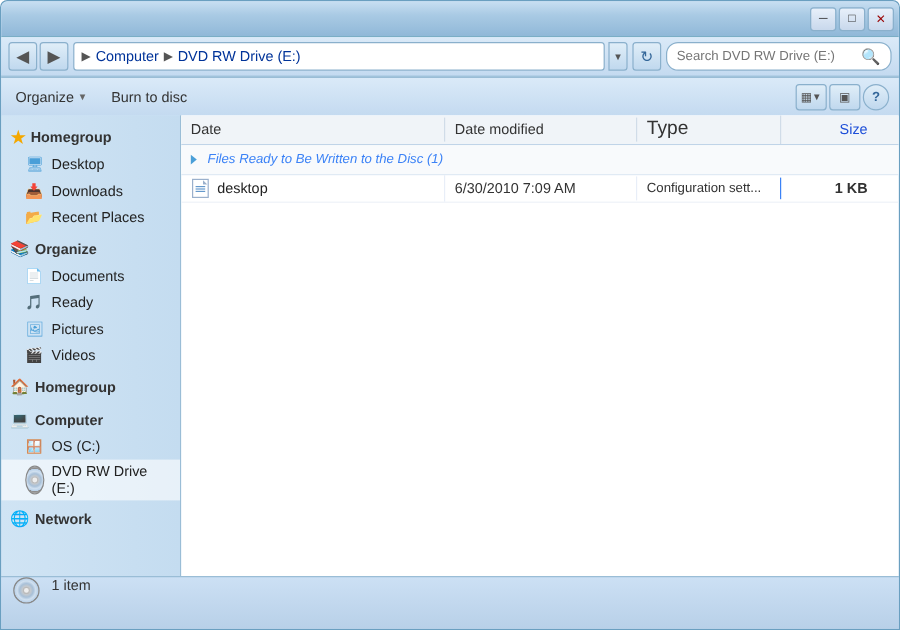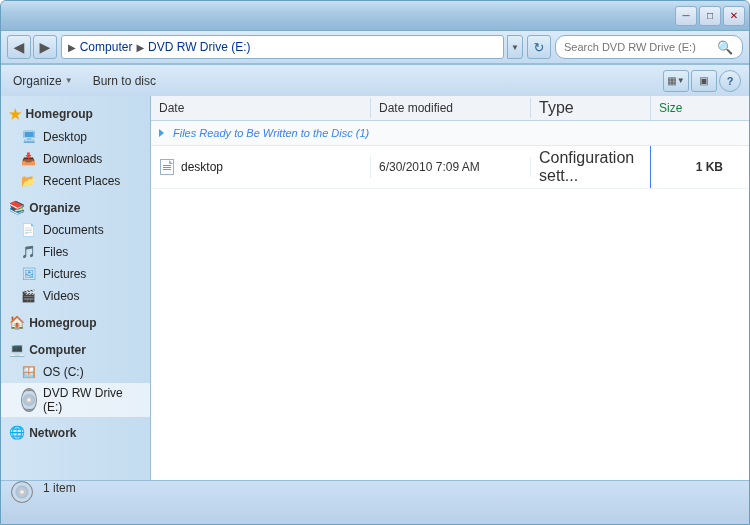--- a/index.html
+++ b/index.html
@@ -308,22 +308,23 @@
       padding: 3px 8px;
       font-size: 16px;
       color: #333;
       border-right: 1px solid #d0dce8;
       cursor: pointer;
     }
     .col-size {
       width: 80px;
       padding: 3px 8px;
       font-size: 12px;
-      color: #15803d;
-      cursor: pointer;
+      color: #1d4ed8;
+      cursor: pointer;
+      text-align: right;
     }
 
     
     .section-header {
       display: flex;
       align-items: center;
       gap: 6px;
       padding: 6px 8px;
       background: #f8fafc;
       border-bottom: 1px solid #e0eaf4;
@@ -362,21 +363,21 @@
     .file-cell-date {
       width: 160px;
       padding: 3px 8px;
       font-size: 12px;
       color: #333;
       border-right: 1px solid #e8eef8;
     }
     .file-cell-type {
       width: 120px;
       padding: 3px 8px;
-      font-size: 16px;
+      font-size: 11px;
       color: #333;
       border-right: 1px solid #3b82f6;
     }
     .file-cell-size {
       width: 80px;
       padding: 3px 8px;
       font-size: 12px;
       color: #333;
       text-align: right;
       font-weight: bold;
@@ -556,21 +557,21 @@
         <div class="sidebar-header">
           <span class="icon-libraries">📚</span>
           <span>Organize</span>
         </div>
         <div class="sidebar-item">
           <span class="sidebar-icon icon-documents">📄</span>
           <span>Documents</span>
         </div>
         <div class="sidebar-item">
           <span class="sidebar-icon icon-music">🎵</span>
-          <span>Files</span>
+          <span>Ready</span>
         </div>
         <div class="sidebar-item">
           <span class="sidebar-icon icon-pictures">🖼</span>
           <span>Pictures</span>
         </div>
         <div class="sidebar-item">
           <span class="sidebar-icon icon-videos">🎬</span>
           <span>Videos</span>
         </div>
       </div>

